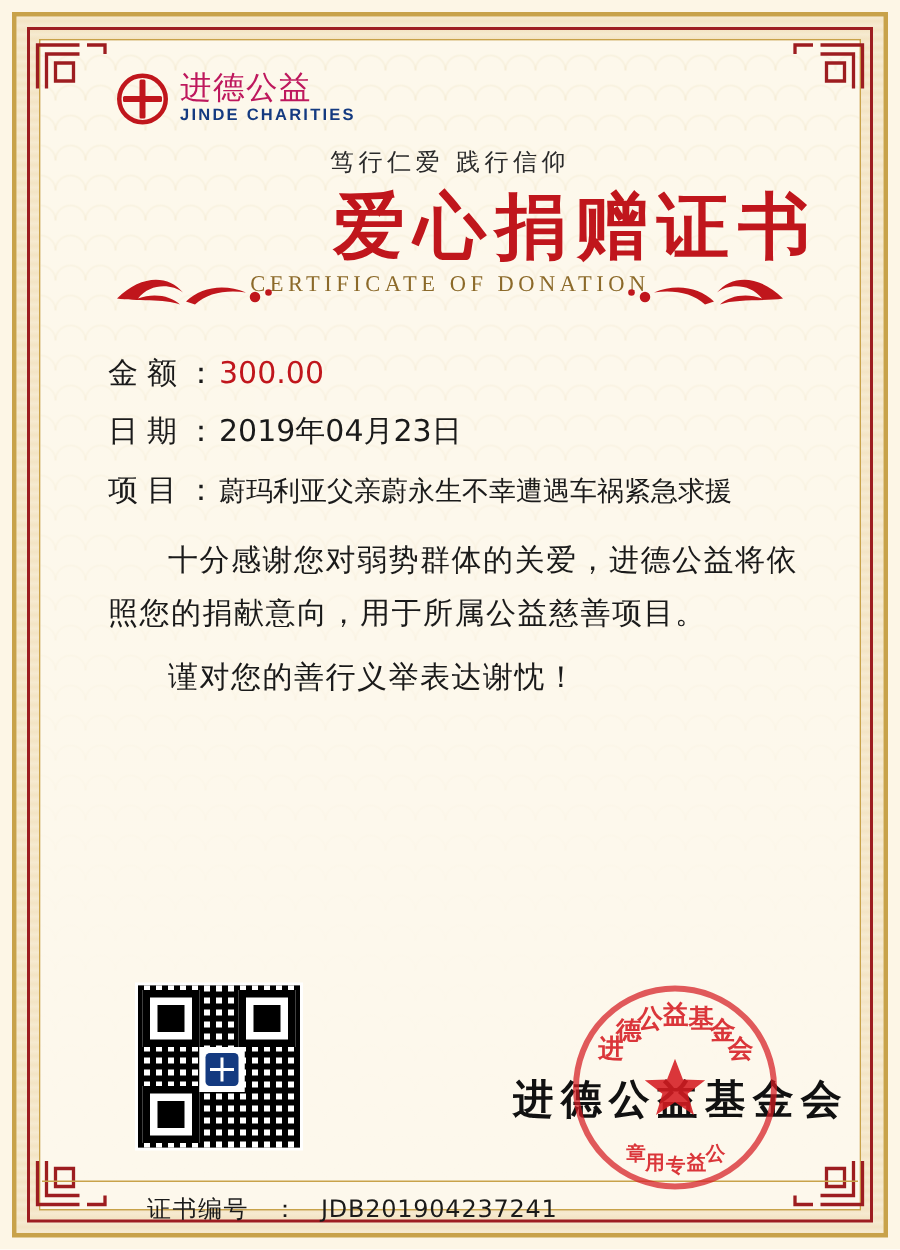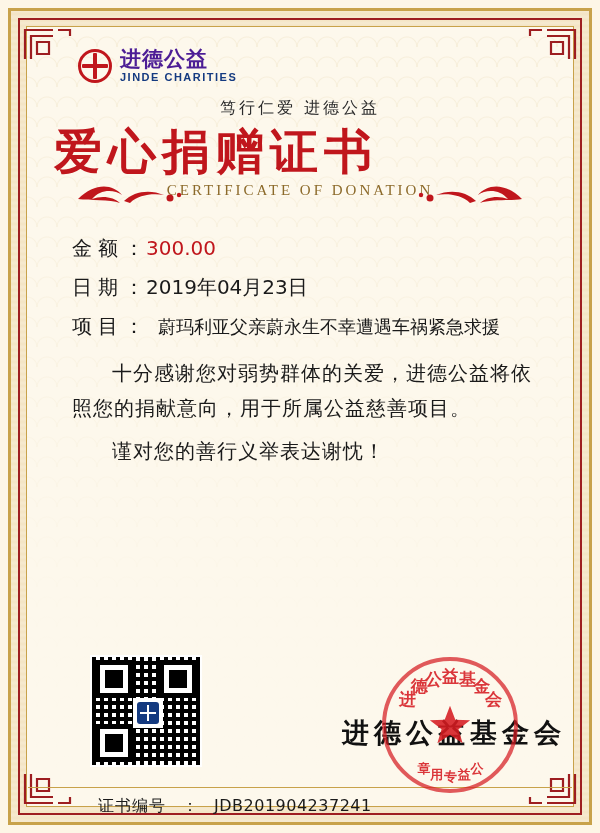--- a/index.html
+++ b/index.html
@@ -122,43 +122,43 @@
     height: 4px;
     margin-top: -2px;
     background: #c0161c;
     border-radius: 1px;
   }
   .logo-text {
     line-height: 1.05;
   }
   .logo-cn {
     font-size: 21px;
-    font-weight: bold;
-    color: #4c1d95;
+    font-weight: normal;
+    color: #be185d;
     letter-spacing: 1px;
   }
   .logo-en {
     font-size: 11px;
     font-weight: bold;
     color: #143a80;
     letter-spacing: 1.5px;
     margin-top: 2px;
   }
 
   .motto {
     text-align: center;
     font-size: 16px;
     color: #2b2b2b;
     letter-spacing: 3px;
     margin-top: 14px;
     font-family: "DejaVu Sans", "Liberation Sans", sans-serif;
   }
 
   .main-title {
-    text-align: left;
+    text-align: right;
     font-size: 48px;
     font-weight: bold;
     color: #c0161c;
     letter-spacing: 6px;
     margin-top: 6px;
     line-height: 1.1;
     font-family: "DejaVu Serif", "Liberation Serif", serif;
   }
 
   .sub-title-row {
@@ -218,21 +218,20 @@
     margin-right: 2px;
   }
   .field-value {
     color: #1a1a1a;
   }
   .field-value.amount {
     color: #c0161c;
   }
   .field-value.project {
     font-size: 18px;
-    margin-left: 12px;
   }
 
   .paragraphs {
     margin-top: 16px;
     margin-left: 18px;
     margin-right: 14px;
   }
   .para {
     font-size: 20px;
     line-height: 1.75;
@@ -431,21 +430,21 @@
         <div class="ring"></div>
         <div class="cross-v"></div>
         <div class="cross-h"></div>
       </div>
       <div class="logo-text">
         <div class="logo-cn">进德公益</div>
         <div class="logo-en">JINDE CHARITIES</div>
       </div>
     </div>
 
-    <div class="motto">笃行仁爱  进德公益</div>
+    <div class="motto">笃行仁爱  践行信仰</div>
 
     <div class="main-title">爱心捐赠证书</div>
 
     <div class="sub-title-row">
       <div class="flourish left">
         <svg viewBox="0 0 110 30" fill="currentColor">
           <path d="M2 18 C18 2, 36 2, 46 14 C38 8, 24 8, 16 18 C26 14, 38 16, 44 22 C34 18, 14 20, 2 18 Z"></path>
           <path d="M48 20 C58 10, 74 8, 88 14 C76 12, 62 14, 54 22 Z"></path>
           <circle cx="94" cy="17" r="3.5"></circle>
           <circle cx="103" cy="14" r="2.2"></circle>

